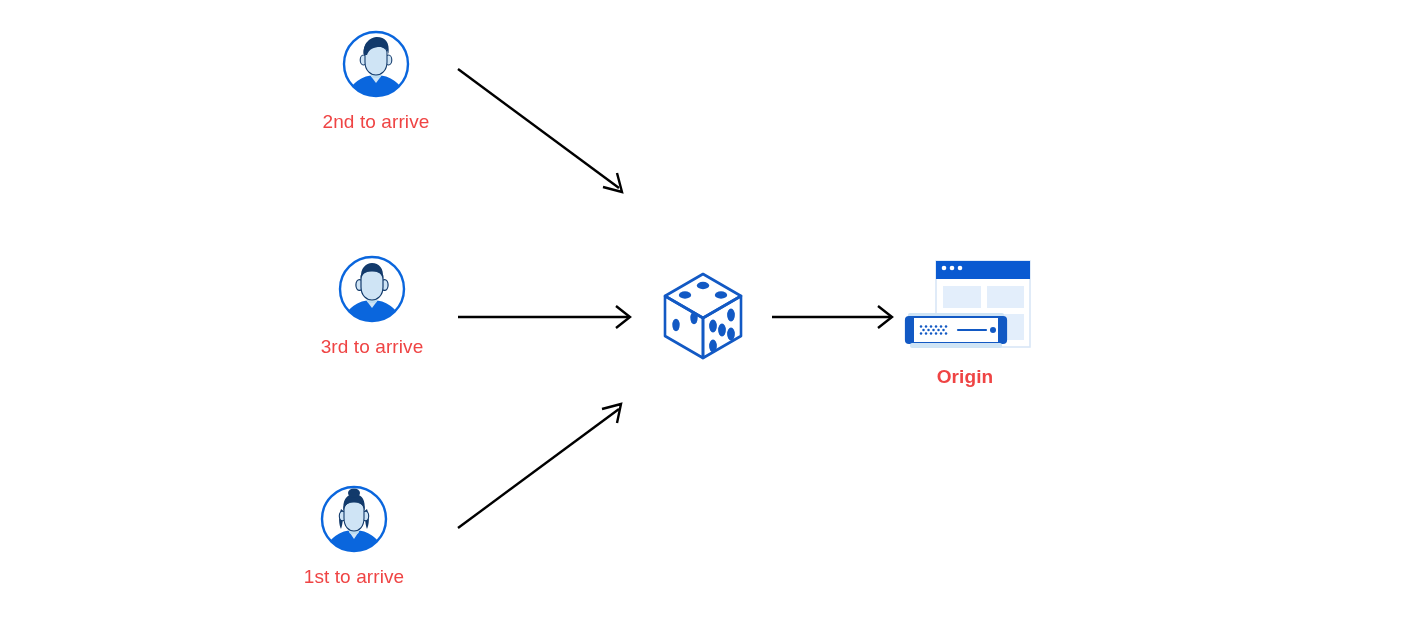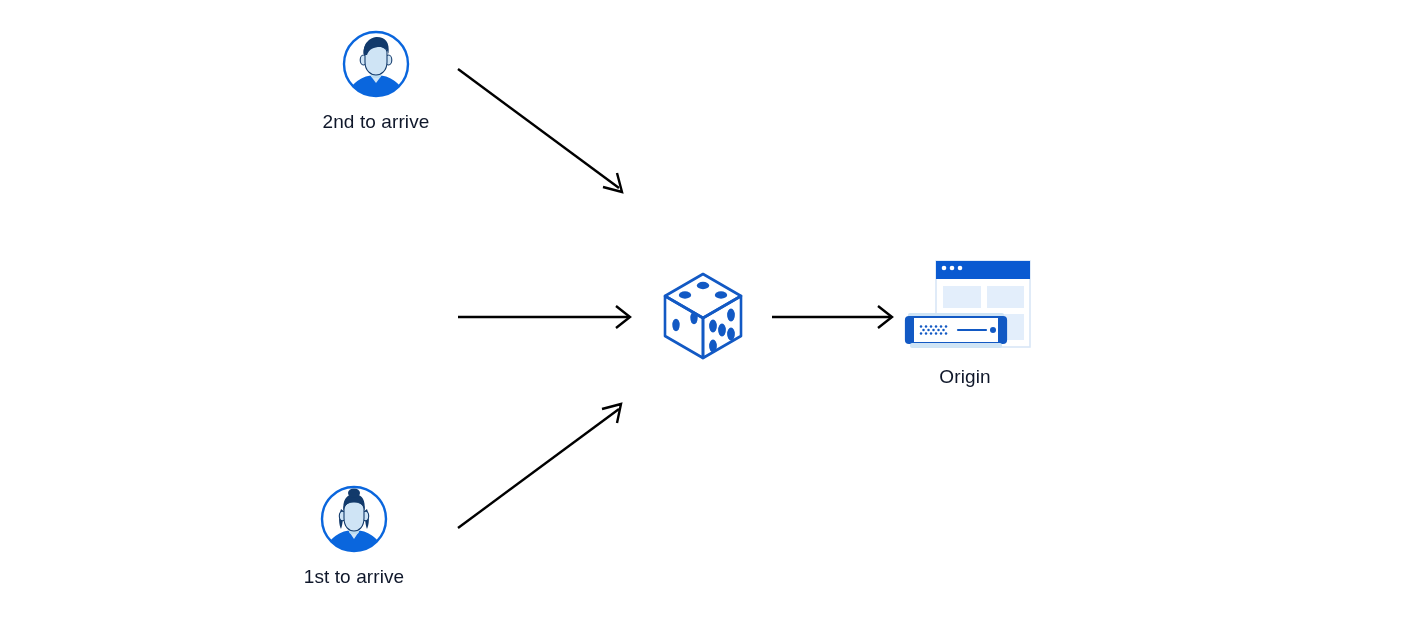--- a/index.html
+++ b/index.html
@@ -19,21 +19,21 @@
     overflow: hidden;
   }
   .node {
     position: absolute;
     display: flex;
     flex-direction: column;
     align-items: center;
   }
   .node-label {
     font-size: 19px;
-    color: #0f172a;
+    color: #ef4444;
     line-height: 1.2;
     white-space: nowrap;
     margin-top: 11px;
     letter-spacing: 0.1px;
   }
   .icon-wrap {
     display: block;
     line-height: 0;
   }
   #arrows {
@@ -42,21 +42,21 @@
     top: 0;
     width: 1405px;
     height: 633px;
     pointer-events: none;
   }
   
   .user-1 { left: 312px; top: 28px;  width: 128px; }
   .user-2 { left: 308px; top: 253px; width: 128px; }
   .user-3 { left: 290px; top: 483px; width: 128px; }
   .dice-node   { left: 655px; top: 268px; width: 95px; }
-  .origin-node { left: 898px; top: 255px; width: 134px; }
+  .origin-node { left: 898px; top: 255px; width: 134px; font-weight: bold; }
 </style>
 </head>
 <body>
 
 <div id="stage">
 
   <svg id="arrows" viewBox="0 0 1405 633" xmlns="http://www.w3.org/2000/svg">
 
     <g>
       <line x1="458" y1="69" x2="619" y2="188" stroke="#000000" stroke-width="2.4"></line>
@@ -103,20 +103,44 @@
 
           <path d="M24 27 C22 14 32 9 37 9 C45 9 50 14 48.5 26 C47 21 45 19 40 19
                    C34 19 29 21 27 27 Z" fill="#123a6b"></path>
           <path d="M24.5 26 C24 17 29 12 37 11.5" fill="none" stroke="#123a6b" stroke-width="2"></path>
         </g>
       </svg>
     </span>
     <span class="node-label">2nd to arrive</span>
   </div>
 
+  <div class="node user-2">
+    <span class="icon-wrap">
+      <svg width="72" height="72" viewBox="0 0 72 72" xmlns="http://www.w3.org/2000/svg">
+        <defs>
+          <clipPath id="clipB">
+              <circle cx="36" cy="36" r="32"></circle>
+            </clipPath>
+        </defs>
+        <circle cx="36" cy="36" r="32" fill="#ffffff" stroke="#0a66dd" stroke-width="2.4"></circle>
+        <g clip-path="url(#clipB)">
+          <path d="M36 47 C20 47 8 58 6 72 L66 72 C64 58 52 47 36 47 Z" fill="#0a66dd"></path>
+          <path d="M30 47 L36 55 L42 47 L40 45 L36 50 L32 45 Z" fill="#cfe4f5"></path>
+          <rect x="31" y="40" width="10" height="10" rx="3" fill="#bcdcf1"></rect>
+          <ellipse cx="23.5" cy="32" rx="3.6" ry="5.4" fill="#cfe4f5" stroke="#123a6b" stroke-width="1.2"></ellipse>
+          <ellipse cx="48.5" cy="32" rx="3.6" ry="5.4" fill="#cfe4f5" stroke="#123a6b" stroke-width="1.2"></ellipse>
+          <path d="M25 24 C25 16 47 16 47 24 L47 34 C47 43 41 47 36 47 C31 47 25 43 25 34 Z" fill="#cfe4f5" stroke="#123a6b" stroke-width="1.2"></path>
+
+          <path d="M25 26 C24 15 30 10 36 10 C43 10 48 15 47 26 C45 20 42 18 36 18
+                   C30 18 27 20 25 26 Z" fill="#123a6b"></path>
+        </g>
+      </svg>
+    </span>
+    <span class="node-label">3rd to arrive</span>
+  </div>
 
   <div class="node user-3">
     <span class="icon-wrap">
       <svg width="72" height="72" viewBox="0 0 72 72" xmlns="http://www.w3.org/2000/svg">
         <defs>
           <clipPath id="clipC">
               <circle cx="36" cy="36" r="32"></circle>
             </clipPath>
         </defs>
         <circle cx="36" cy="36" r="32" fill="#ffffff" stroke="#0a66dd" stroke-width="2.4"></circle>

